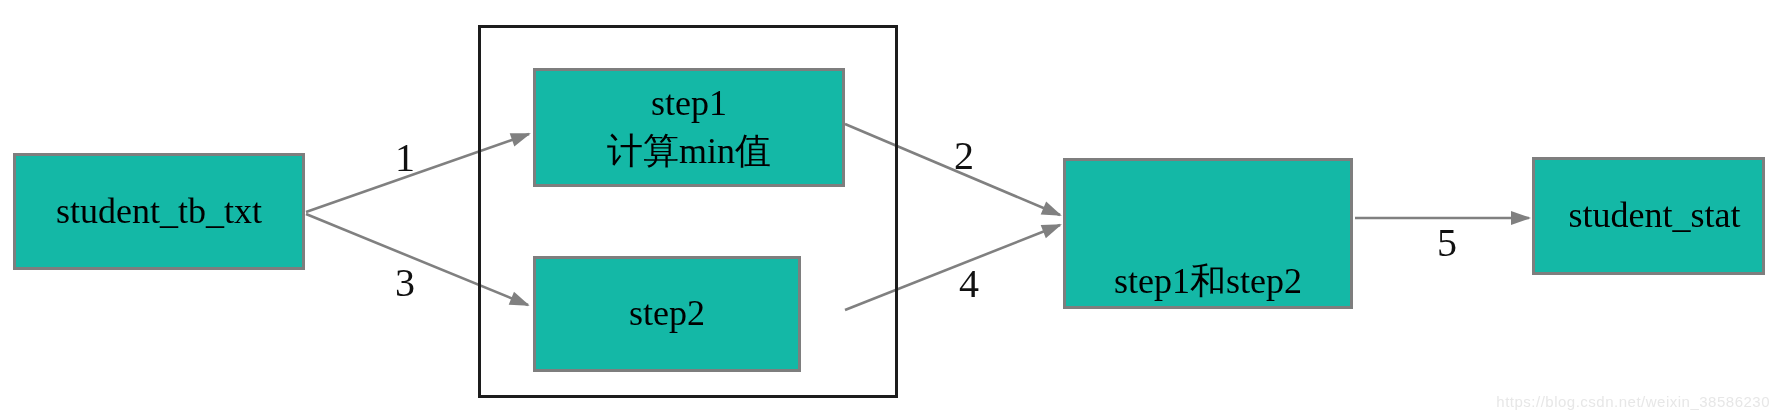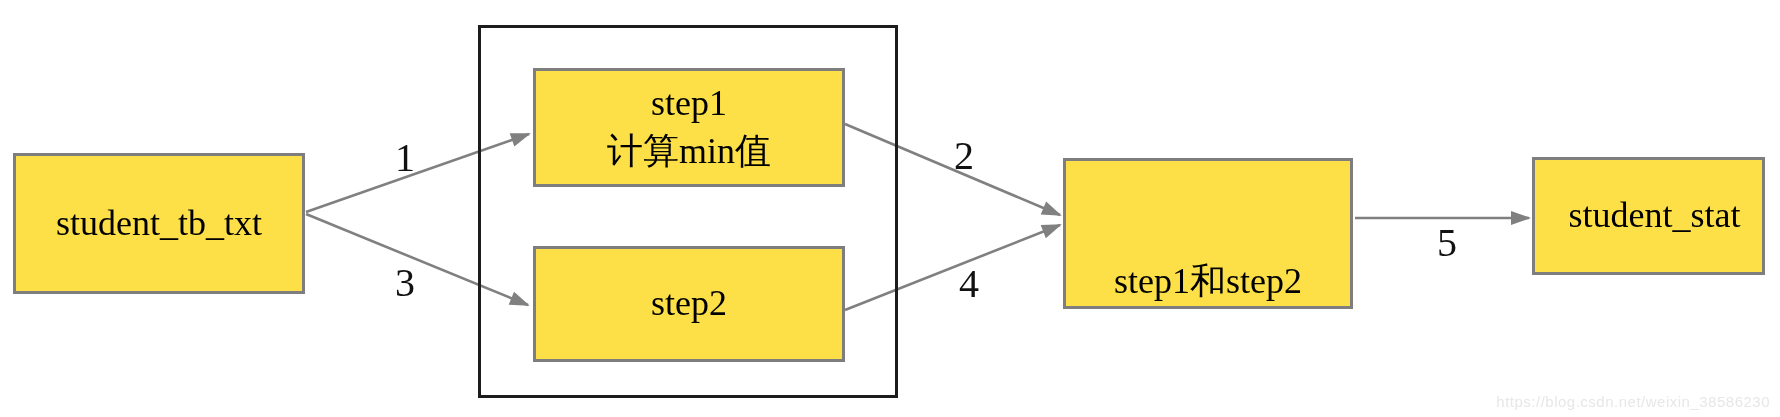--- a/index.html
+++ b/index.html
@@ -35,28 +35,28 @@
   }
   .node {
     position: absolute;
     display: flex;
     flex-direction: column;
     align-items: center;
     justify-content: center;
     text-align: center;
     border: 3px solid #7e7e7e;
     box-sizing: border-box;
-    background: #fde047;
+    background: #14b8a6;
     font-size: 36px;
     line-height: 1.32;
     white-space: nowrap;
   }
-  .node-source { left: 13px;   top: 153px; width: 292px; height: 141px; }
+  .node-source { left: 13px;   top: 153px; width: 292px; height: 117px; }
   .node-step1  { left: 533px;  top: 68px;  width: 312px; height: 119px; }
-  .node-step2  { left: 533px;  top: 246px; width: 312px; height: 116px; text-align: center; }
+  .node-step2  { left: 533px;  top: 256px; width: 268px; height: 116px; text-align: center; }
   .node-union  { left: 1063px; top: 158px; width: 290px; height: 151px; justify-content: flex-end; }
   .node-sink   { left: 1532px; top: 157px; width: 233px; height: 118px; padding-left: 12px; }
   .edge-label {
     position: absolute;
     transform: translate(-50%, -50%);
     font-size: 40px;
     color: #111111;
     line-height: 1;
   }
   .edge-label-1 { left: 405px;  top: 158px; }

